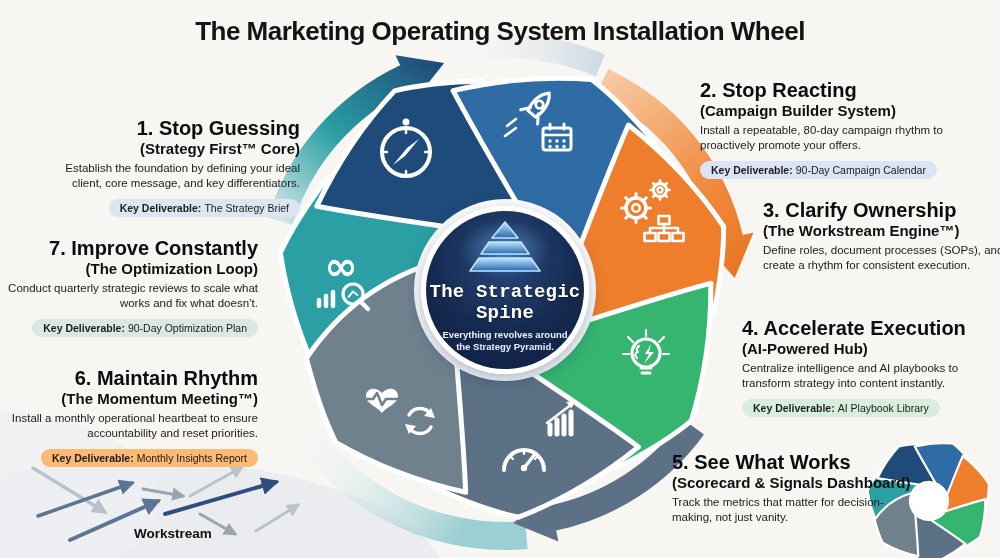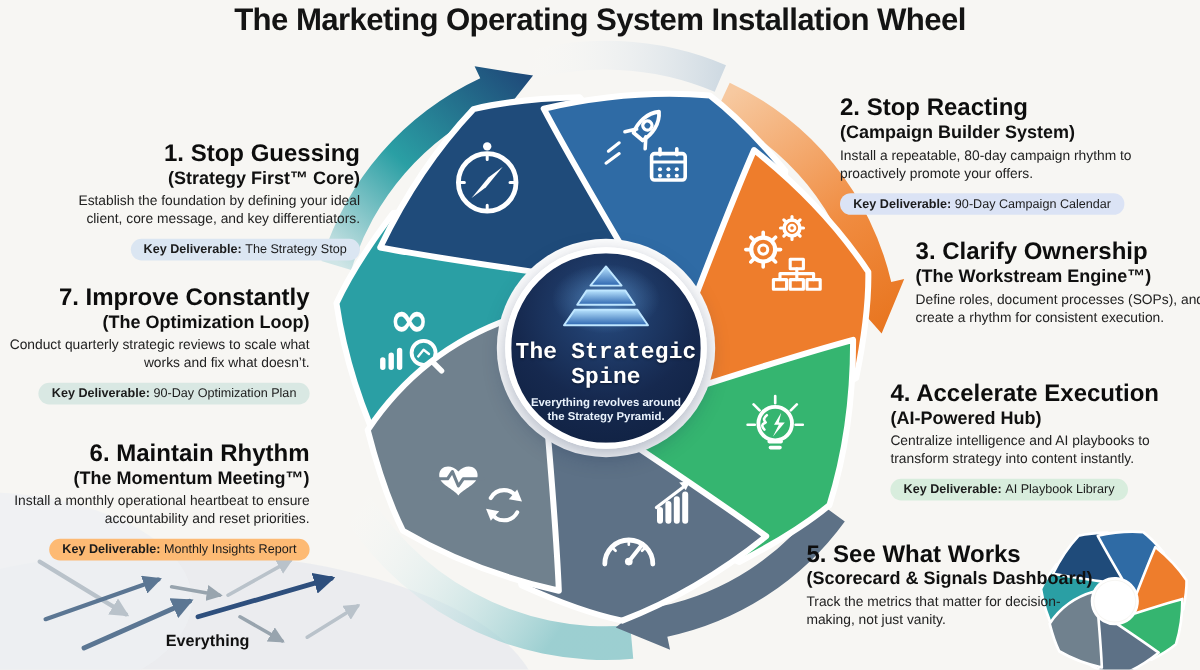--- a/index.html
+++ b/index.html
@@ -1,20 +1,20 @@
 <!DOCTYPE html>
 <html><head>
 <meta charset="utf-8">
 <style>
   html,body{margin:0;padding:0;width:1000px;height:558px;overflow:hidden;
     background:#f7f6f3;font-family:"Liberation Sans","DejaVu Sans",sans-serif;}
   #stage{position:relative;width:1000px;height:558px;}
   #scene{position:absolute;left:0;top:0;z-index:1;}
   .txt{position:absolute;z-index:10;color:#151515;}
-  h1#title{position:absolute;z-index:10;left:0;top:1px;width:1000px;margin:0;
+  h1#title{position:absolute;z-index:10;left:0;top:16px;width:1000px;margin:0;
     text-align:center;font-size:26px;font-weight:800;letter-spacing:-.5px;color:#141414;}
   .sec h2{margin:0;font-size:20px;font-weight:800;line-height:1.08;color:#0d0d0d;}
   .sec h3{margin:0 0 4px 0;font-size:15px;font-weight:700;line-height:1.15;color:#101010;}
   .sec p{margin:0 0 7px 0;font-size:11.5px;line-height:1.32;color:#212121;}
   .badge{display:inline-block;padding:3px 11px;border-radius:11px;font-size:10.5px;
     color:#1b1b1b;background:#e3e4e6;white-space:nowrap;}
   .badge b{font-weight:700;}
   .badge .val{padding-left:3px;}
   .left{text-align:right;margin-top:40px;}
   #s1{top:78px;right:700px;width:262px;}
@@ -215,21 +215,21 @@
         <circle cx="929" cy="501" r="17" fill="#ffffff"></circle>
       </g>
 </svg>
 
 <h1 id="title">The Marketing Operating System Installation Wheel</h1>
 
 <div class="txt sec left" id="s1">
   <h2>1. Stop Guessing</h2>
   <h3>(Strategy First™ Core)</h3>
   <p>Establish the foundation by defining your ideal client, core message, and key differentiators.</p>
-  <span class="badge" style="background-color: rgb(219, 230, 242);"><b>Key Deliverable:</b><span class="val">The Strategy Stop</span></span>
+  <span class="badge" style="background-color: rgb(219, 230, 242);"><b>Key Deliverable:</b><span class="val">The Strategy Brief</span></span>
 </div>
 
 <div class="txt sec left" id="s7">
   <h2>7. Improve Constantly</h2>
   <h3>(The Optimization Loop)</h3>
   <p>Conduct quarterly strategic reviews to scale what works and fix what doesn’t.</p>
   <span class="badge" style="background-color: rgb(217, 232, 227);"><b>Key Deliverable:</b><span class="val">90-Day Optimization Plan</span></span>
 </div>
 
 <div class="txt sec left" id="s6">
@@ -281,15 +281,15 @@
     <g fill="url(#pFill)" stroke="#bfe6ff" stroke-width="1.6" stroke-linejoin="round">
       <path d="M0 0 L13 16 H-13 Z"></path>
       <path d="M-16 20 H16 L24 32 H-24 Z"></path>
       <path d="M-26 36 H26 L35 49 H-35 Z"></path>
     </g>
   </svg>
   <div class="hub-title"><span>The Strategic</span><br><span>Spine</span></div>
   <div class="hub-sub">Everything revolves around the Strategy Pyramid.</div>
 </div>
 
-<div class="txt" id="fragmented-label">Everything</div>
+<div class="txt" id="fragmented-label">Workstream</div>
 
 </div>
 
 </body></html>

